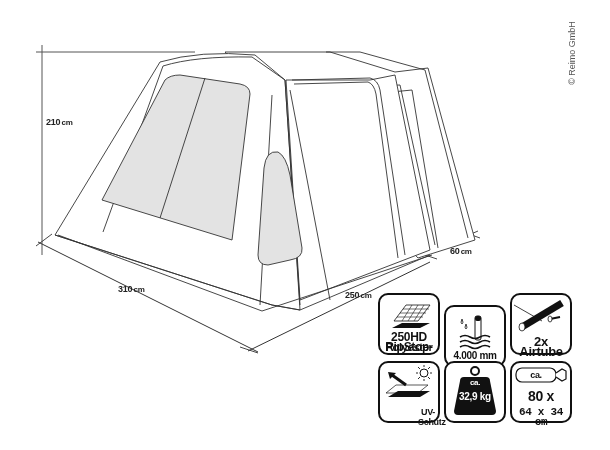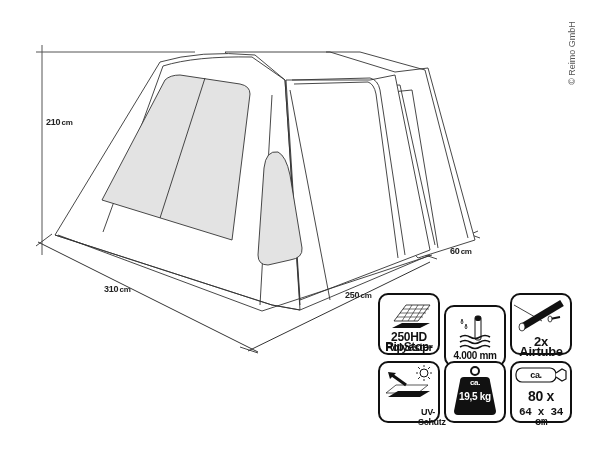--- a/index.html
+++ b/index.html
@@ -62,21 +62,21 @@
     <g stroke="#333" stroke-width="0.9" fill="#e3e3e3">
       <path d="M102 200 L165 80 Q170 75 180 75 L240 84 Q250 86 250 94 L232 240 Z"></path>
       <line x1="205" y1="78" x2="160" y2="218" fill="none"></line>
       <path d="M264 168 Q266 150 278 152 Q286 156 290 175 L302 248 Q303 258 290 260 L268 265 Q258 265 258 255 Z"></path>
     </g>
   </svg>
 
   <div class="dim-label" style="left:46px;top:117px;">
     <span>210</span><span class="unit">cm</span>
   </div>
-  <div class="dim-label" style="left:104px;top:284px;">
+  <div class="dim-label" style="left:118px;top:284px;">
     <span>310</span><span class="unit">cm</span>
   </div>
   <div class="dim-label" style="left:345px;top:290px;">
     <span>250</span><span class="unit">cm</span>
   </div>
   <div class="dim-label" style="left:450px;top:246px;">
     <span>60</span><span class="unit">cm</span>
   </div>
 
   <div class="copyright">
@@ -145,21 +145,21 @@
     </svg>
     <div class="flabel" style="top:44px;font-size:9px;margin-left:38px;">UV-Schutz</div>
   </div>
 
   <div class="feature" style="left:444px;top:361px;">
     <svg width="58" height="58">
       <circle cx="29" cy="8" r="4" fill="none" stroke="#111" stroke-width="2"></circle>
       <path d="M18 14 L40 14 Q44 14 44 18 L50 48 Q50 52 46 52 L12 52 Q8 52 8 48 L14 18 Q14 14 18 14 Z" fill="#111"></path>
     </svg>
     <div class="flabel" style="top:15px;font-size:8px;color:#fff;">ca.</div>
-    <div class="flabel" style="top:29px;font-size:10px;color:#fff;">19,5 kg</div>
+    <div class="flabel" style="top:29px;font-size:10px;color:#fff;">32,9 kg</div>
   </div>
 
   <div class="feature" style="left:510px;top:361px;">
     <svg width="58" height="58">
       <rect x="4" y="5" width="40" height="14" rx="6" fill="#fff" stroke="#111" stroke-width="1.2"></rect>
       <path d="M44 10 L50 6 L54 8 L54 16 L50 18 L44 14" fill="#fff" stroke="#111" stroke-width="1.2"></path>
     </svg>
     <div class="flabel" style="top:7px;font-size:9px;width:48px;">ca.</div>
     <div class="flabel" style="top:28px;font-size:14px;">80 x</div>
     <div class="flabel" style="top:44px;font-size:11px;font-family:Liberation Mono, monospace;">64 x 34 cm</div>

